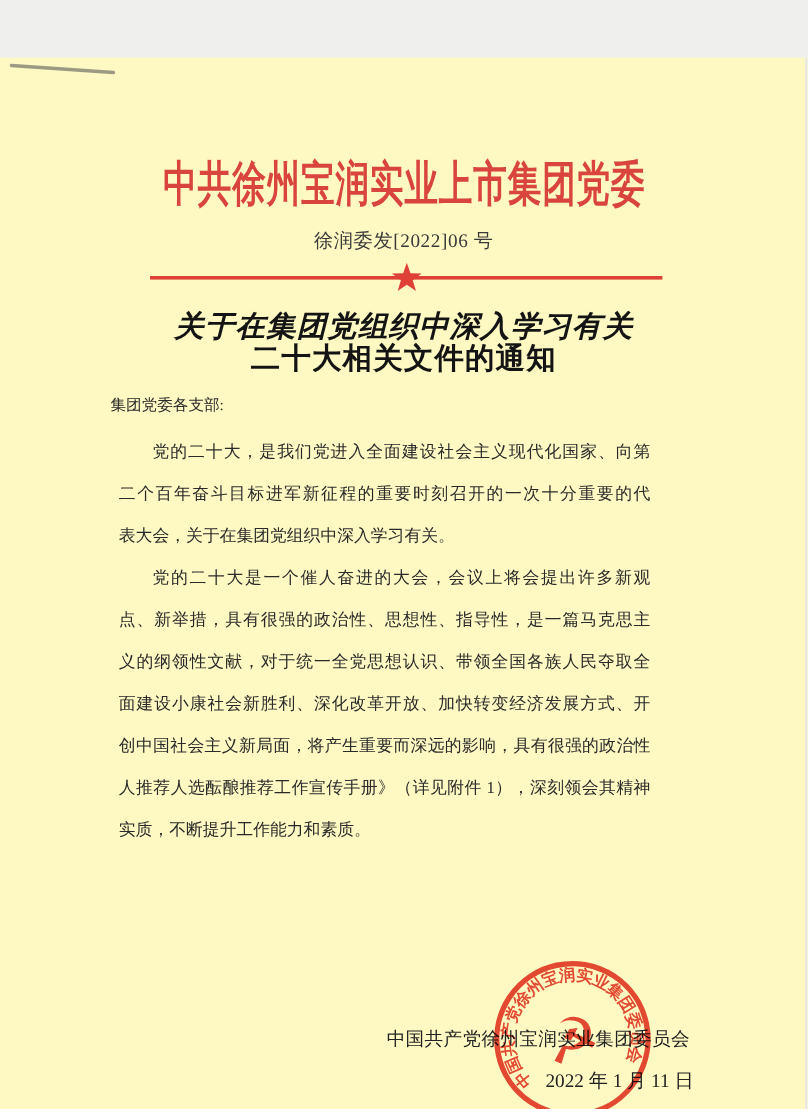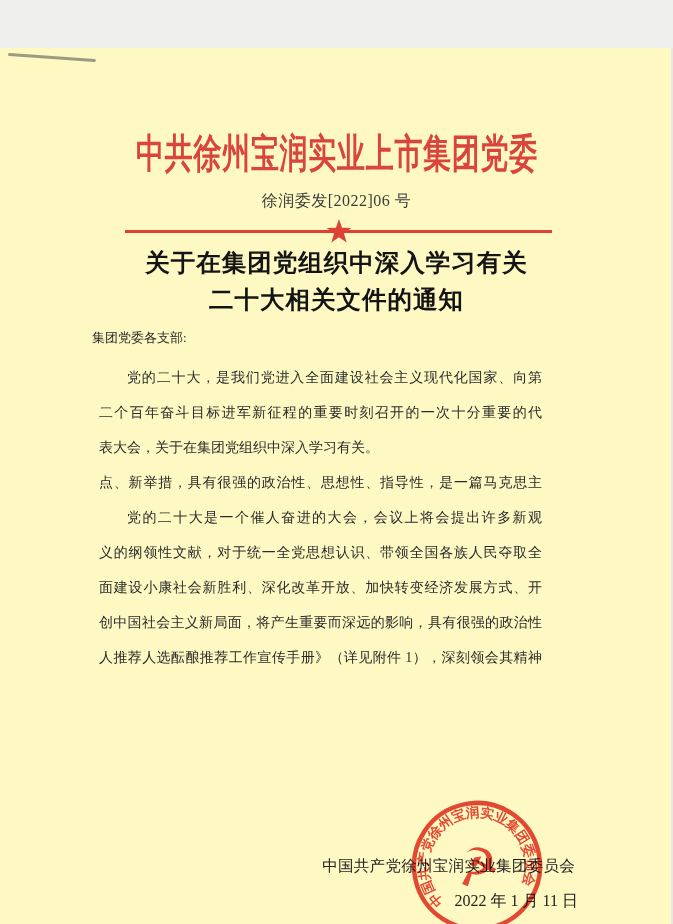--- a/index.html
+++ b/index.html
@@ -34,21 +34,21 @@
     position:absolute;top:143px;left:0;right:0;
     text-align:center;font-size:16px;color:#3a3a3a;letter-spacing:.5px;
   }
   .separator{position:absolute;top:171px;left:125px;width:427px;height:26px;}
   .separator .rule{position:absolute;top:11px;left:0;width:100%;height:3px;background:#e04136;}
   .separator .star{position:absolute;left:50%;top:0;margin-left:-13px;width:26px;height:26px;}
   .doc-title{
     position:absolute;left:0;right:0;text-align:center;
     font-size:24.5px;font-weight:bold;color:#141414;line-height:1;letter-spacing:1px;
   }
-  .doc-title.l1{top:203px;}
+  .doc-title.l1{top:213px;font-style:italic;}
   .doc-title.l2{top:240px;}
   .salutation{
     position:absolute;top:281px;left:92px;
     font-size:13px;color:#2a2a2a;
   }
   .body-block{position:absolute;top:312px;left:99px;width:443px;}
   .bline{
     height:35px;line-height:35px;font-size:14px;color:#2a2a2a;
     text-align:justify;white-space:nowrap;
   }
@@ -90,26 +90,27 @@
 
   <div class="doc-title l1">关于在集团党组织中深入学习有关</div>
   <div class="doc-title l2">二十大相关文件的通知</div>
 
   <div class="salutation">集团党委各支部:</div>
 
   <div class="body-block">
     <div class="bline just indent">党的二十大，是我们党进入全面建设社会主义现代化国家、向第</div>
     <div class="bline just">二个百年奋斗目标进军新征程的重要时刻召开的一次十分重要的代</div>
     <div class="bline">表大会，关于在集团党组织中深入学习有关。</div>
+    <div class="bline just indent">党的二十大是一个催人奋进的大会，会议上将会提出许多新观</div>
     <div class="bline just">点、新举措，具有很强的政治性、思想性、指导性，是一篇马克思主</div>
-    <div class="bline just indent">党的二十大是一个催人奋进的大会，会议上将会提出许多新观</div>
     <div class="bline just">义的纲领性文献，对于统一全党思想认识、带领全国各族人民夺取全</div>
     <div class="bline just">面建设小康社会新胜利、深化改革开放、加快转变经济发展方式、开</div>
     <div class="bline just">创中国社会主义新局面，将产生重要而深远的影响，具有很强的政治性</div>
     <div class="bline just">人推荐人选酝酿推荐工作宣传手册》（详见附件 1），深刻领会其精神</div>
+    <div class="bline">实质，不断提升工作能力和素质。</div>
   </div>
 
   <div class="signature">中国共产党徐州宝润实业集团委员会</div>
   <div class="date-line">2022 年 1 月 11 日</div>
 
   <svg class="seal" viewBox="0 0 144 144">
     <circle cx="72" cy="72" r="63" fill="none" stroke="#e1372b" stroke-width="4.5"></circle>
     <defs>
       <path id="sealArc" d="M 31.9 100.1 A 49 49 0 1 1 112.1 100.1" fill="none"></path>
     </defs>

